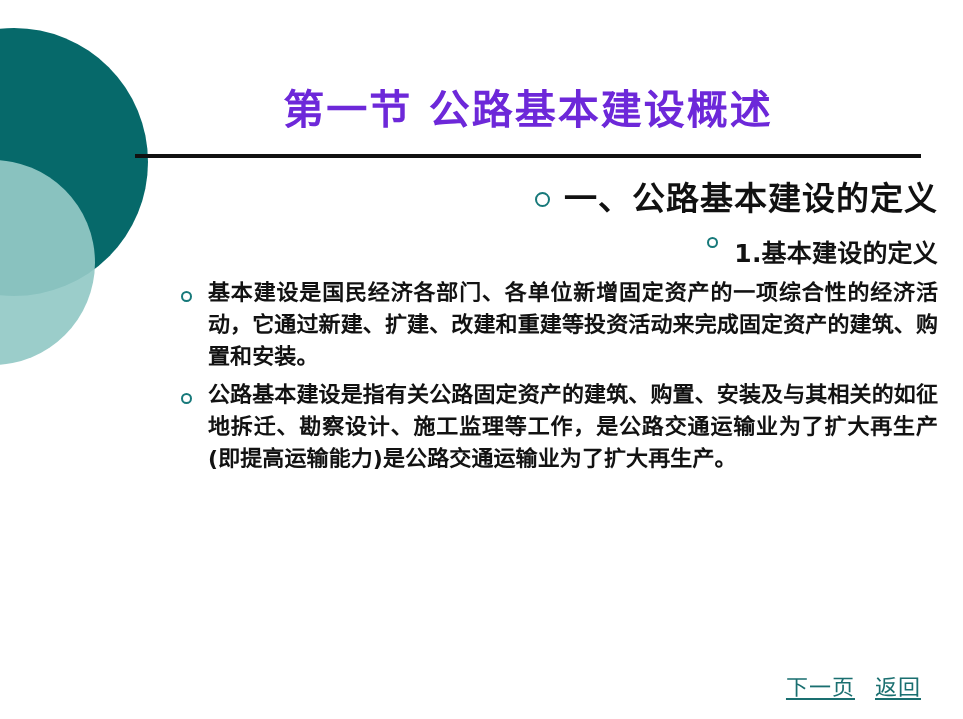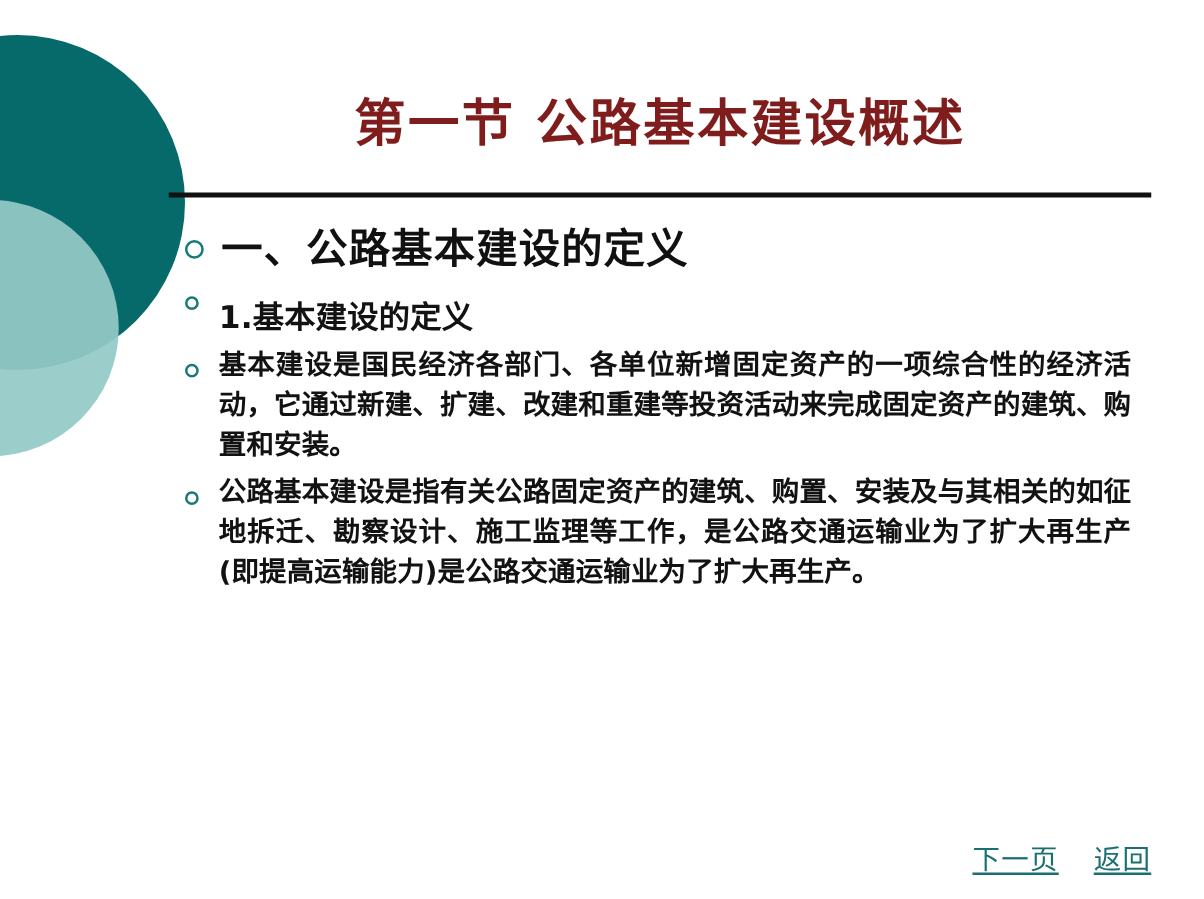--- a/index.html
+++ b/index.html
@@ -42,27 +42,27 @@
   }
 
   
   .title-block {
     position: absolute;
     left: 135px;
     top: 76px;
     width: 786px;
   }
   .slide-title {
-    margin: 0;
+    margin: 11px;
     text-align: center;
     font-family: "DejaVu Serif", "Liberation Serif", serif;
     font-size: 41px;
     font-weight: 700;
     letter-spacing: 2px;
-    color: #7f1d1d;
+    color: #6d28d9;
     line-height: 1.15;
     white-space: nowrap;
   }
   .title-rule {
     position: absolute;
     left: 135px;
     top: 154px;
     width: 786px;
     height: 4px;
     background: #111111;
@@ -72,20 +72,21 @@
   .content {
     position: absolute;
     left: 148px;
     top: 178px;
     width: 790px;
   }
 
   .item {
     display: flex;
     align-items: flex-start;
+    justify-content: flex-end;
   }
 
   .bullet {
     flex: 0 0 auto;
     display: block;
     border-radius: 50%;
     border: 2.4px solid #17797A;
     background: transparent;
     box-sizing: border-box;
   }
@@ -146,21 +147,21 @@
     font-family: "DejaVu Sans", sans-serif;
     font-weight: 700;
   }
 
   
   .footer-nav {
     position: absolute;
     right: 42px;
     bottom: 18px;
     display: flex;
-    gap: 28px;
+    gap: 20px;
     align-items: baseline;
   }
   .nav-link {
     font-family: "DejaVu Serif", "Liberation Serif", serif;
     font-size: 22px;
     color: #1A6F70;
     text-decoration: underline;
     text-underline-offset: 3px;
     cursor: pointer;
     letter-spacing: 1px;

